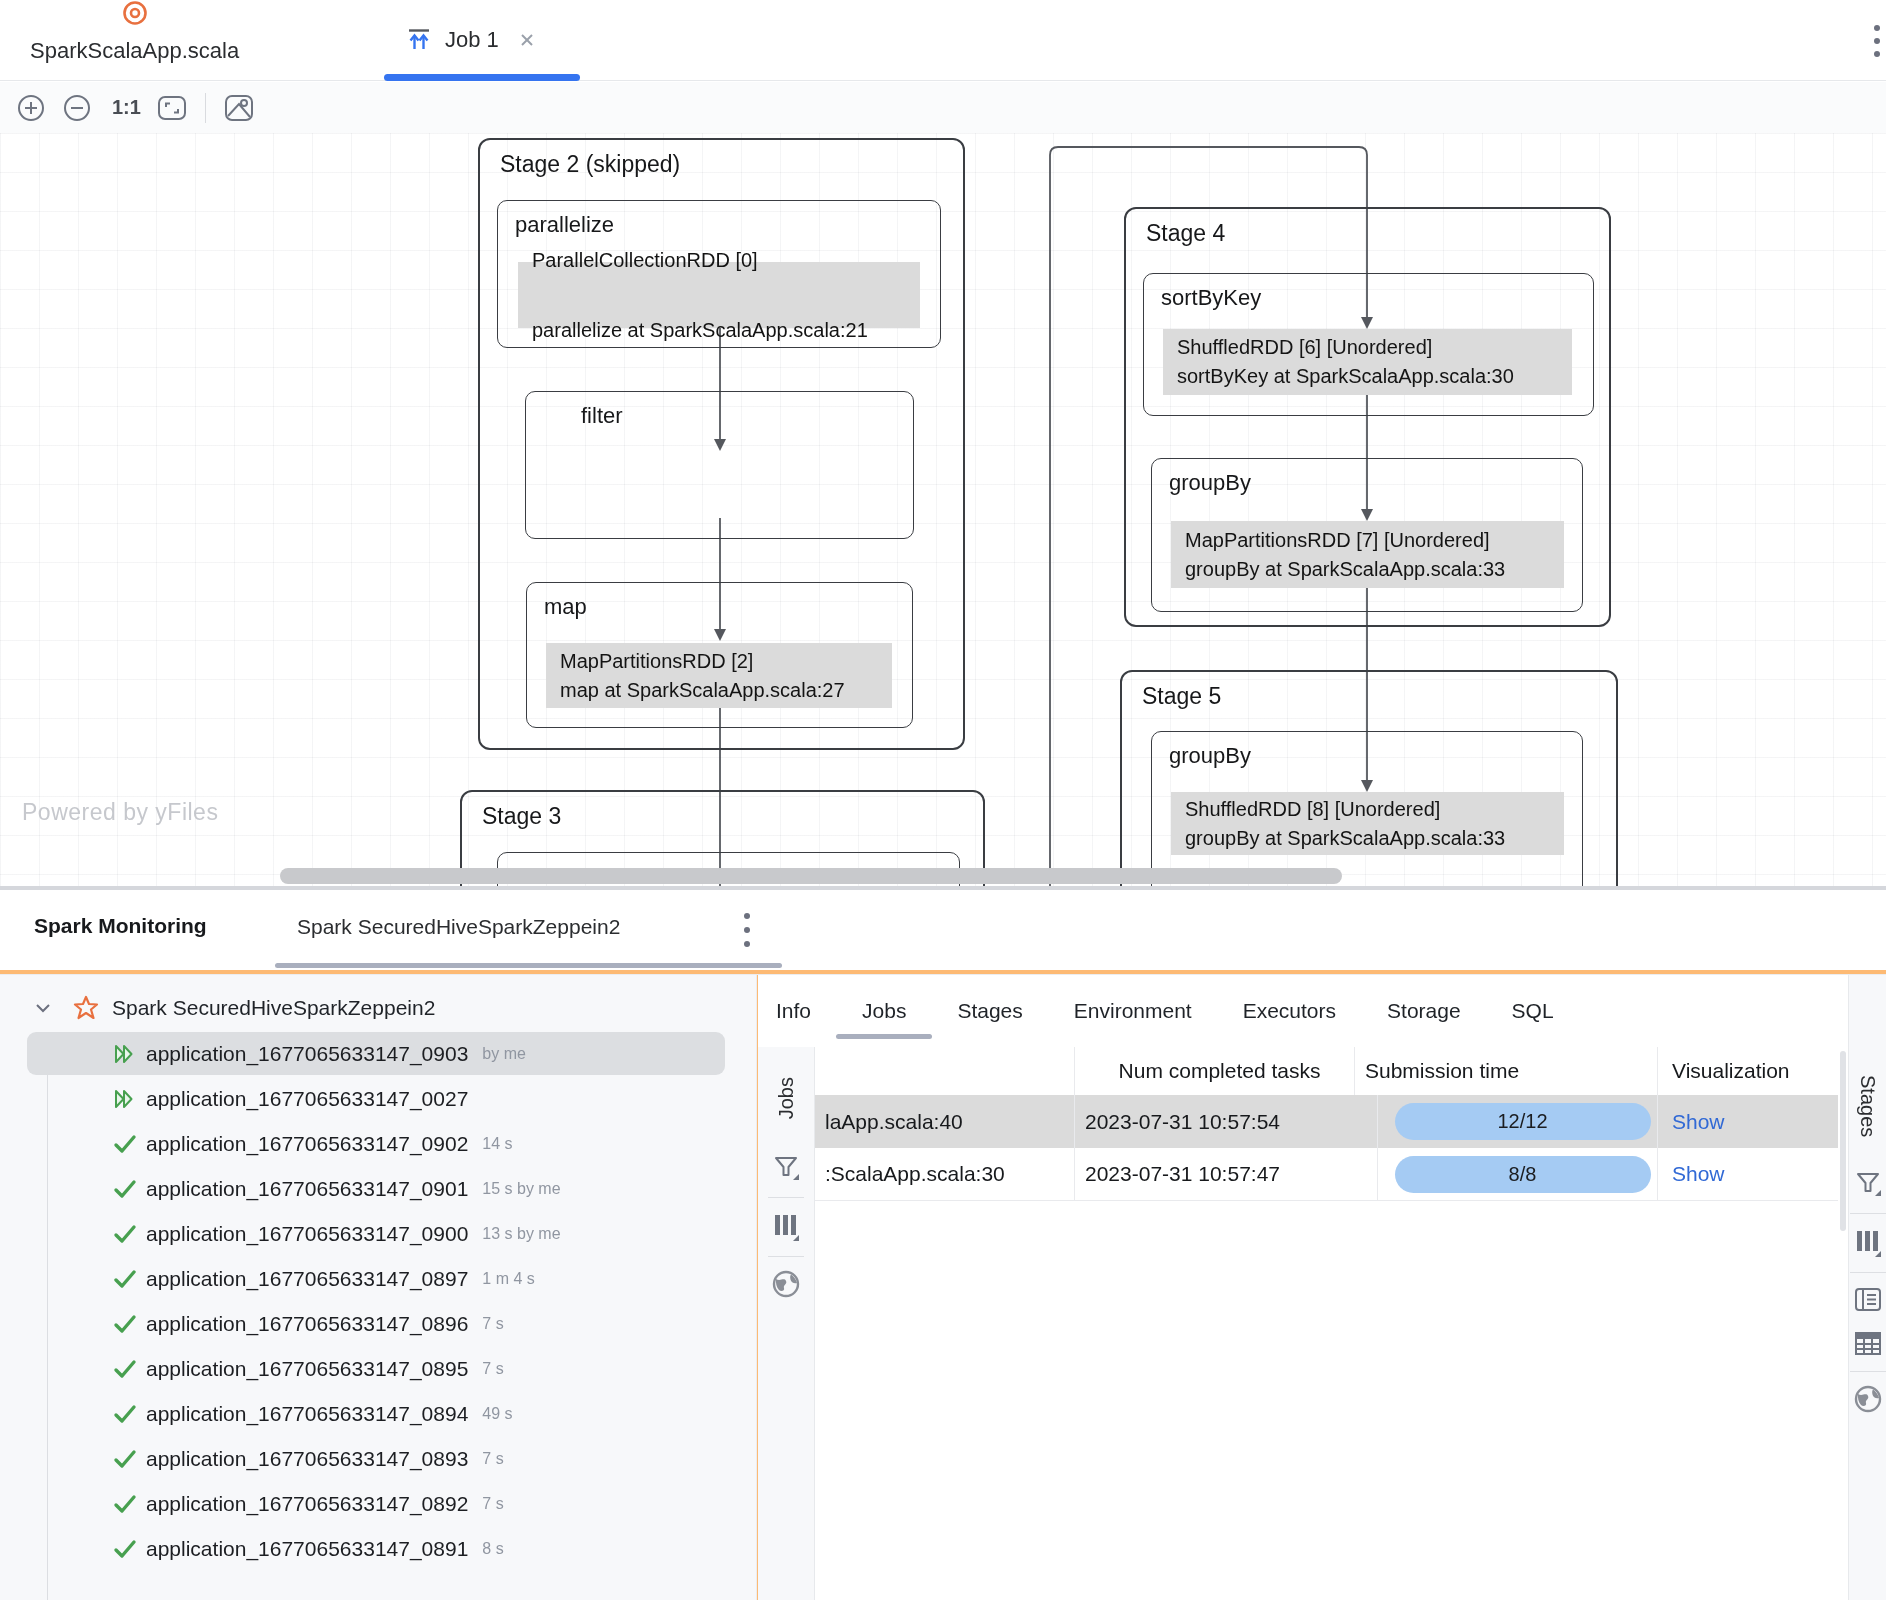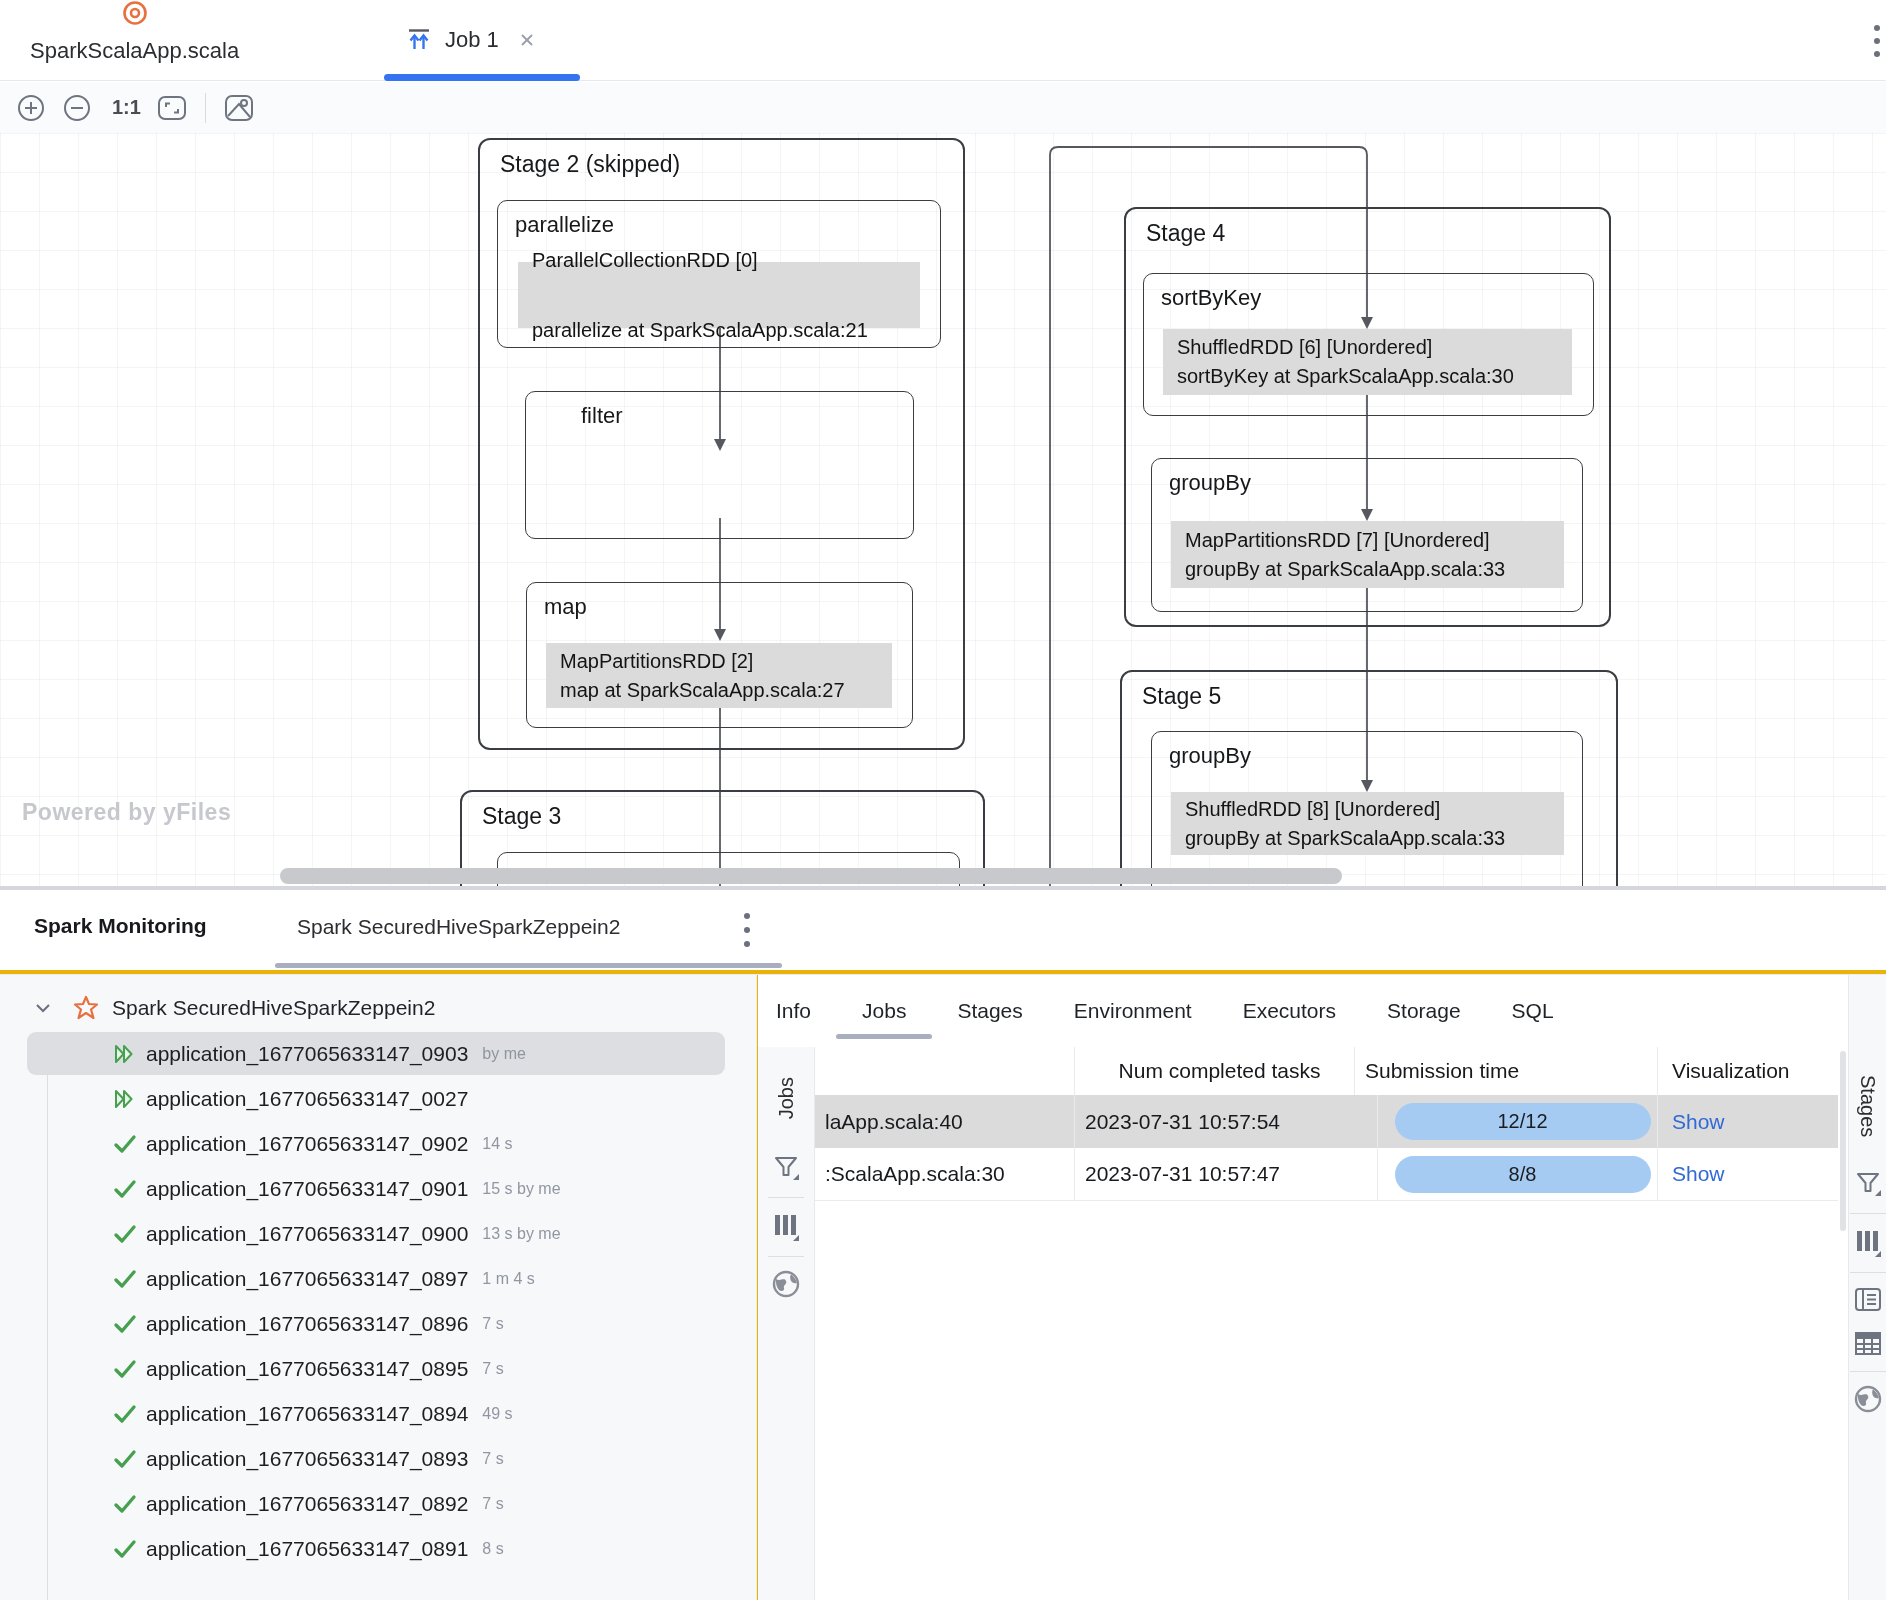--- a/index.html
+++ b/index.html
@@ -27,25 +27,25 @@
     background-image:linear-gradient(to right,rgba(60,70,90,.055) 1px,transparent 1px),
                      linear-gradient(to bottom,rgba(60,70,90,.055) 1px,transparent 1px);
     background-size:39px 39px;background-color:#fff;padding-left:11px;}
   .stagebox{position:absolute;border:2px solid #3A3D42;border-radius:12px;background:transparent;}
   .opbox{position:absolute;border:1.6px solid #3A3D42;border-radius:10px;background:transparent;}
   .stagelabel{position:absolute;font-size:23px;color:#17181a;}
   .oplabel{position:absolute;font-size:22px;color:#17181a;}
   .rddnode{position:absolute;background:#DBDBDB;display:flex;flex-direction:column;justify-content:center;
     padding-left:14px;font-size:20px;line-height:29px;color:#141414;white-space:nowrap;}
   .dag-svg{position:absolute;left:0;top:0;}
-  .watermark{position:absolute;left:22px;top:666px;font-size:23px;color:#C6C8CD;letter-spacing:.5px;font-weight:bold;}
+  .watermark{position:absolute;left:22px;top:666px;font-size:23px;color:#C6C8CD;letter-spacing:.5px;}
   .hscroll{position:absolute;left:280px;top:735px;width:1062px;height:16px;border-radius:8px;background:#C8C9CC;}
 
   
-  .bottom{position:absolute;left:0;top:886px;width:1886px;height:714px;background:#eab308;border-top:4px solid #D5D7DC;}
+  .bottom{position:absolute;left:0;top:886px;width:1886px;height:714px;background:#fdba74;border-top:4px solid #D5D7DC;}
   .bt-header{position:absolute;left:0;top:0;width:1886px;height:80px;background:#fff;}
   .bt-title{position:absolute;left:34px;top:24px;font-size:21px;font-weight:700;color:#17191c;}
   .bt-tab{position:absolute;left:297px;top:25px;font-size:21px;color:#2b2d30;}
   .bt-tab-underline{position:absolute;left:275px;top:73px;width:507px;height:5px;border-radius:3px;background:#A9AFBE;}
   .bt-kebab{position:absolute;left:740px;top:18px;}
   .bt-content{position:absolute;left:0;top:84px;width:1886px;height:630px;border-top:1px solid #EBEDF0;}
 
   
   .tree{position:absolute;left:0;top:0;width:757px;height:630px;background:#F7F8FA;border-right:1px solid #EBEDF0;overflow:hidden;}
   .tree-guide{position:absolute;left:47px;top:58px;width:1px;height:572px;background:#DCDEE2;}

